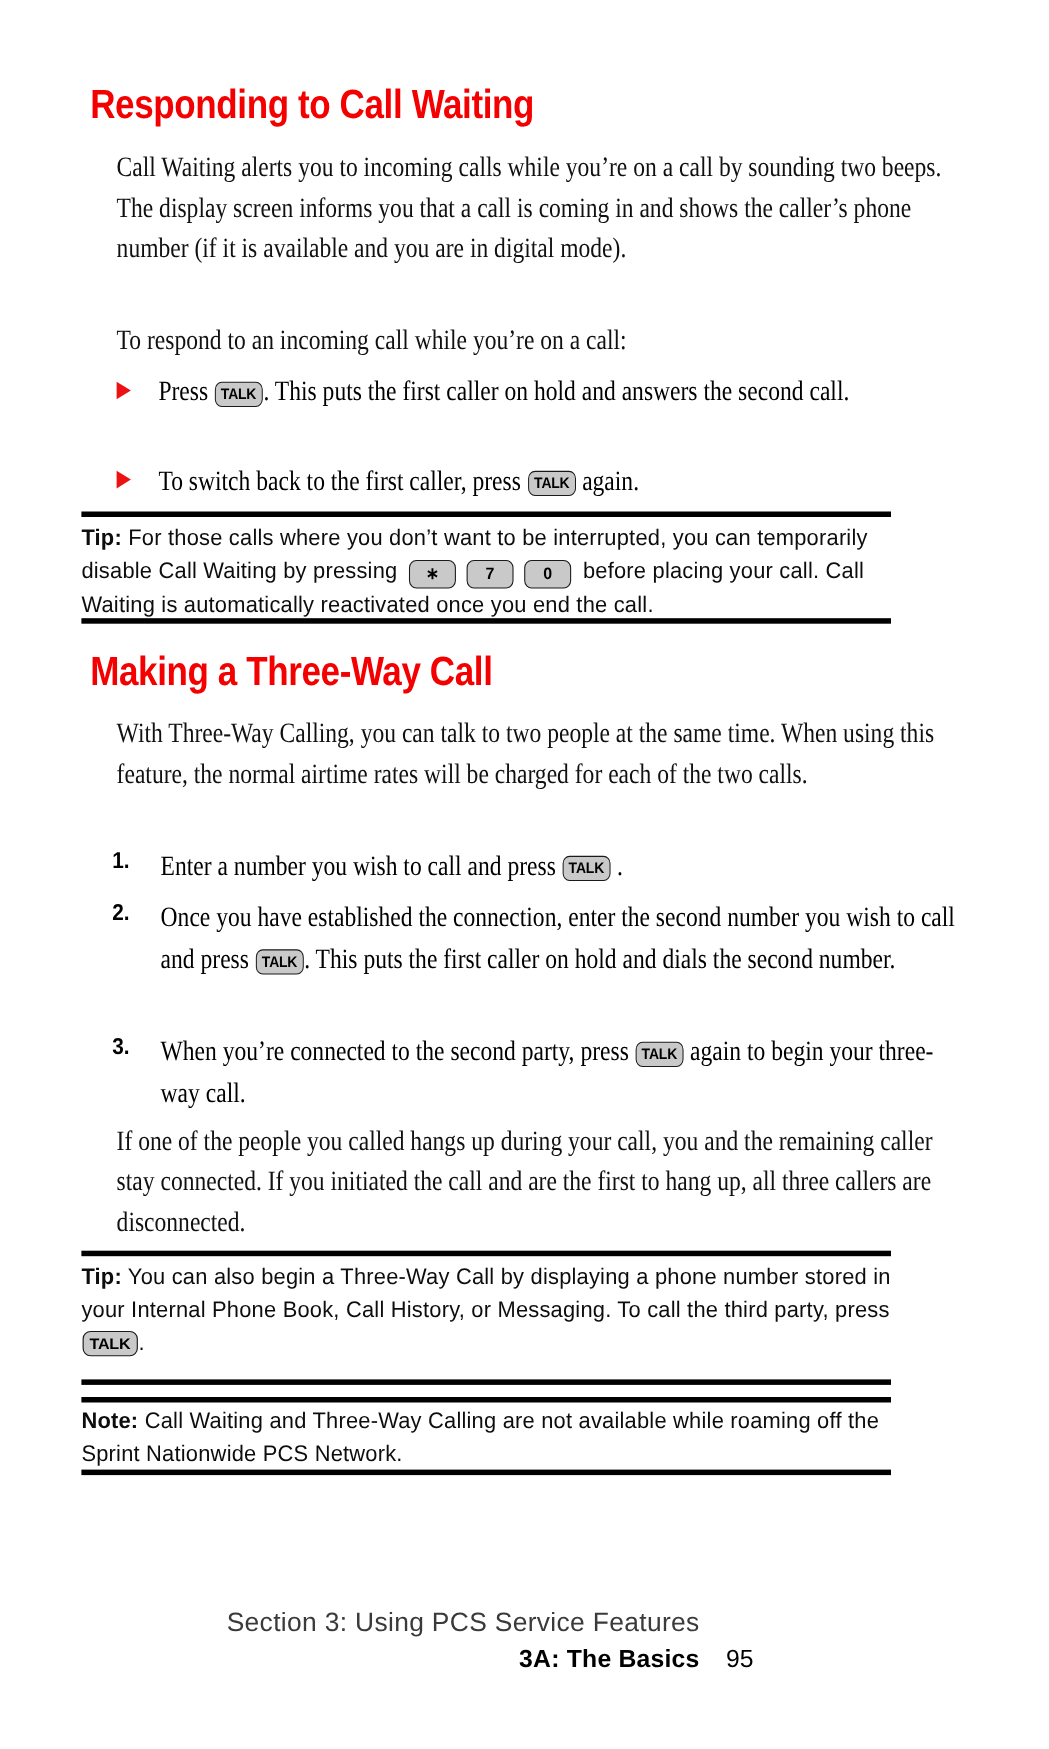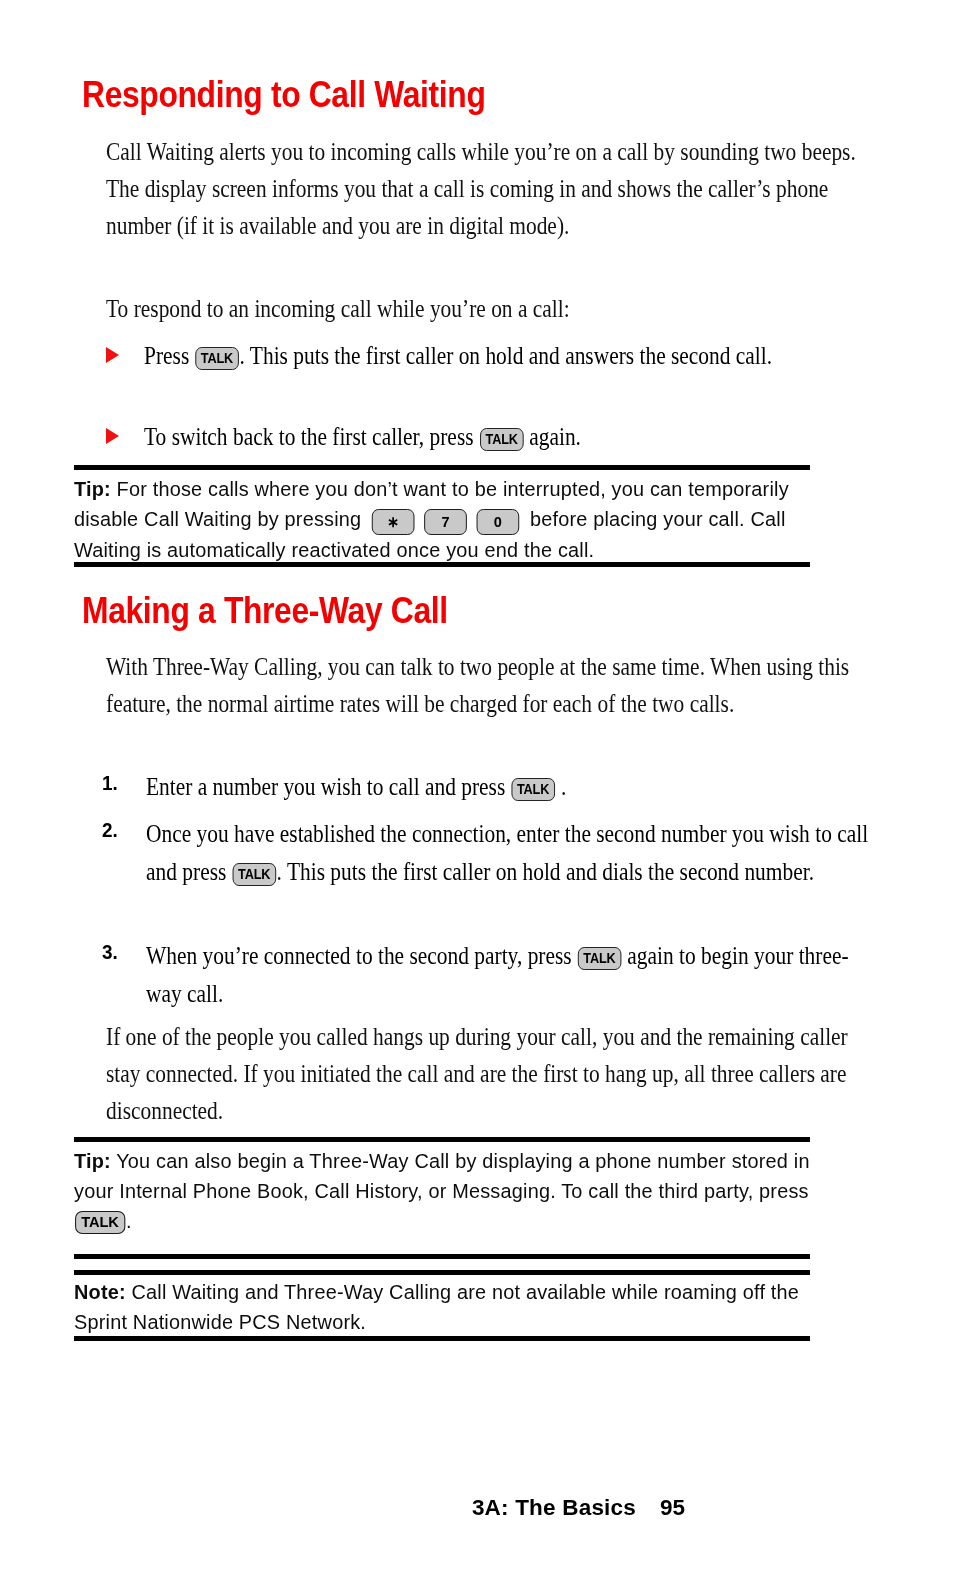--- a/index.html
+++ b/index.html
@@ -180,21 +180,21 @@
     font-size: 22.5px;
     color: #000000;
     letter-spacing: 0.2px;
     white-space: nowrap;
   }
   .footer-pageno {
     position: absolute;
     right: 95px;
     top: 1495px;
     font-family: "Liberation Sans", sans-serif;
-    font-weight: bold;
+    font-weight: normal;
     font-size: 22.5px;
     color: #000000;
   }
 </style>
 </head>
 <body>
 
 <div class="page">
 
   <div class="h1" id="heading-1">Responding to Call Waiting</div>
@@ -251,16 +251,17 @@
   </div>
   <div class="rule" style="top:1254px;"></div>
 
   <div class="rule" style="top:1270px;"></div>
   <div class="callout" style="top:1277px;">
     <b>Note:</b>
     <span>Call Waiting and Three-Way Calling are not available while roaming off the Sprint Nationwide PCS Network.</span>
   </div>
   <div class="rule" style="top:1336px;"></div>
 
+  <div class="footer-line-1">Section 3: Using PCS Service Features</div>
   <div class="footer-line-2">3A: The Basics</div>
   <div class="footer-pageno">95</div>
 
 </div>
 
 </body></html>

